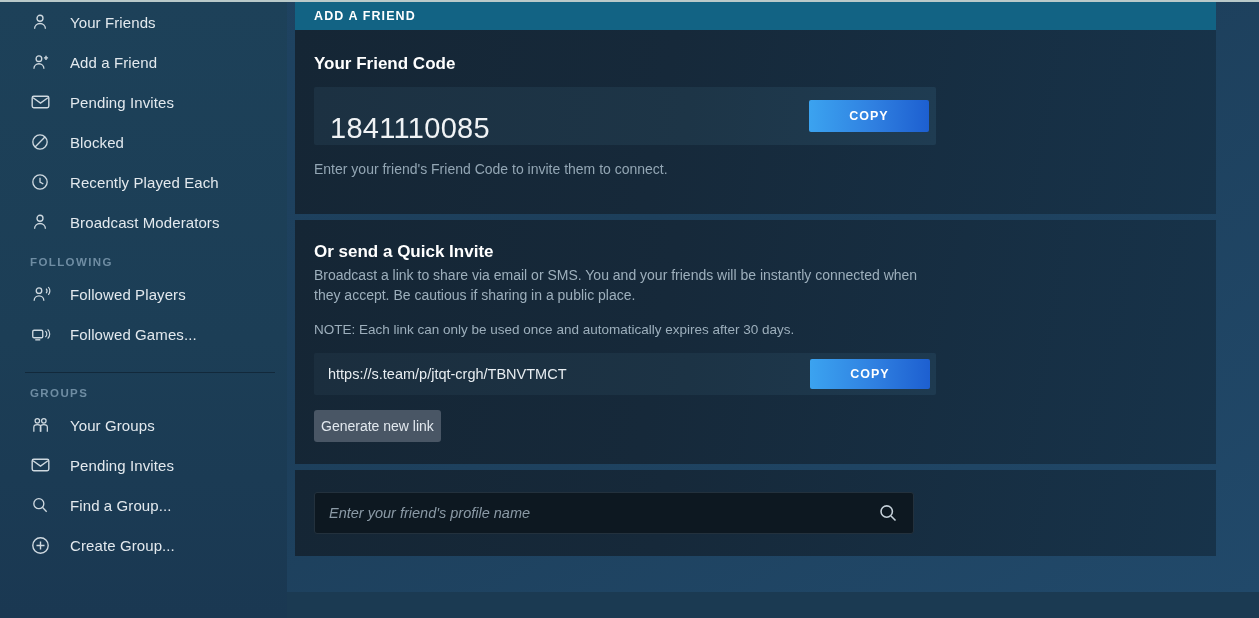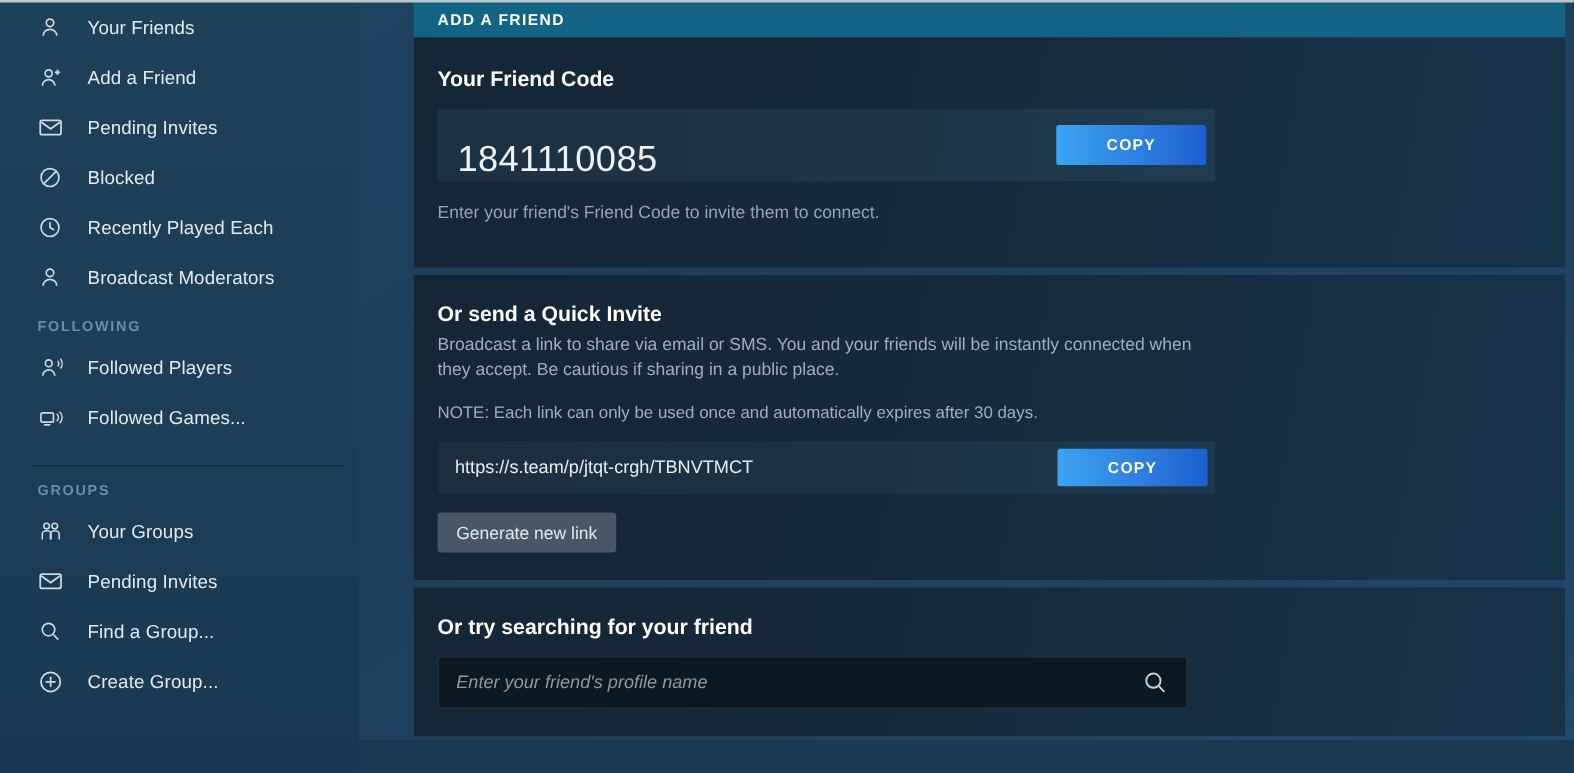--- a/index.html
+++ b/index.html
@@ -7,21 +7,20 @@
     width: 1259px; height: 618px;
     overflow: hidden;
     font-family: "Liberation Sans", "DejaVu Sans", sans-serif;
     background: #1b3a52;
   }
   #app {
     position: relative;
     width: 1259px; height: 592px;
     background: linear-gradient(150deg, #1f4463 0%, #1d3f5b 45%, #21496a 100%);
     display: flex;
-    gap: 36px;
   }
   
   .top-hairline {
     position: absolute; top: 0; left: 0; width: 1259px; height: 2px;
     background: #b9c9c9;
     z-index: 40;
   }
 
   
   .sidebar {
@@ -208,21 +207,21 @@
     color: #ffffff;
     font-size: 12.5px;
     font-weight: bold;
     letter-spacing: 1px;
     font-family: inherit;
     cursor: pointer;
   }
   .btn-generate {
     margin-top: 15px;
     height: 32px;
-    padding: 0 15px;
+    padding: 0 7px;
     background: #495665;
     border: none;
     border-radius: 3px;
     color: #e2e8ee;
     font-size: 14px;
     font-family: inherit;
     cursor: pointer;
   }
   .search-field {
     width: 600px;
@@ -415,21 +414,20 @@
           <span class="link-value">https://s.team/p/jtqt-crgh/TBNVTMCT</span>
           <button class="btn-copy-sm">COPY</button>
         </div>
 
         <button class="btn-generate">Generate new link</button>
       </section>
 
       <div class="panel-gap"></div>
 
       <section class="panel panel-3">
-        <h2 class="section-head">Or try searching for your friend</h2>
         <div class="search-field">
           <span class="field-placeholder">Enter your friend's profile name</span>
           <button class="search-icon-btn">
             <svg width="22" height="22" viewBox="0 0 24 24" fill="none" stroke="currentColor" stroke-width="1.7">
               <circle cx="10.6" cy="10.4" r="6.2"></circle>
                 <path d="M15.3 15.2 20.2 20.2"></path>
             </svg>
           </button>
         </div>
       </section>

